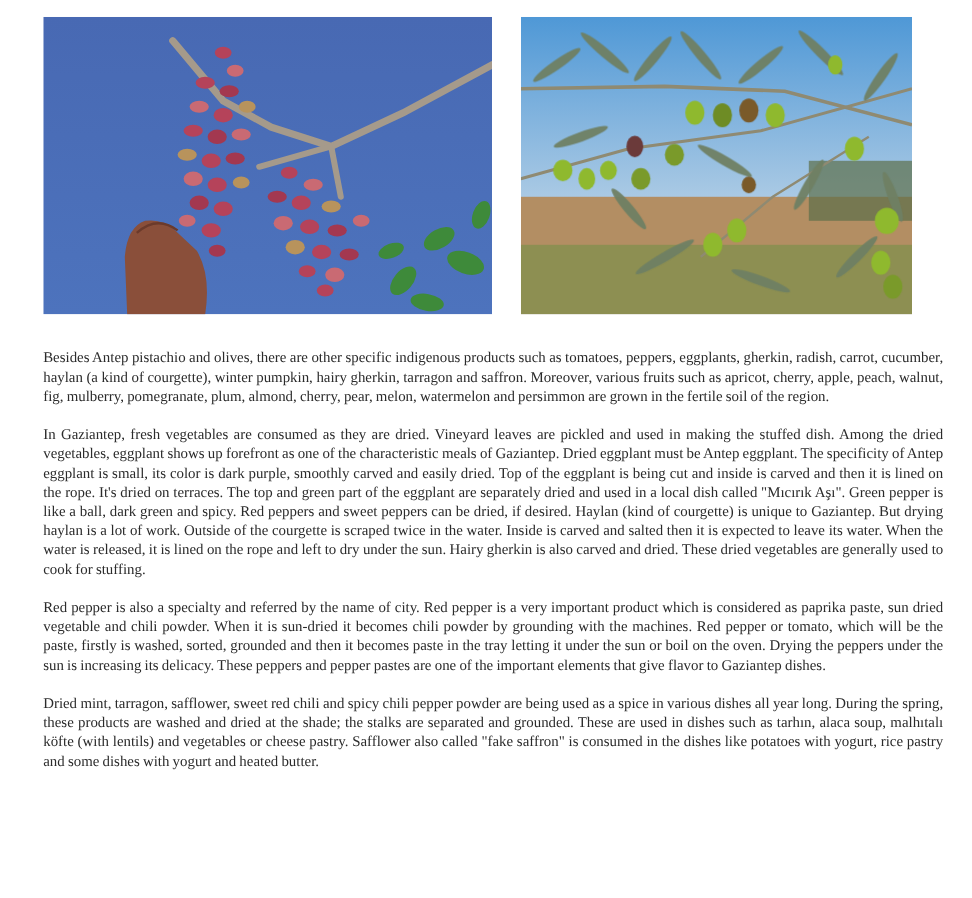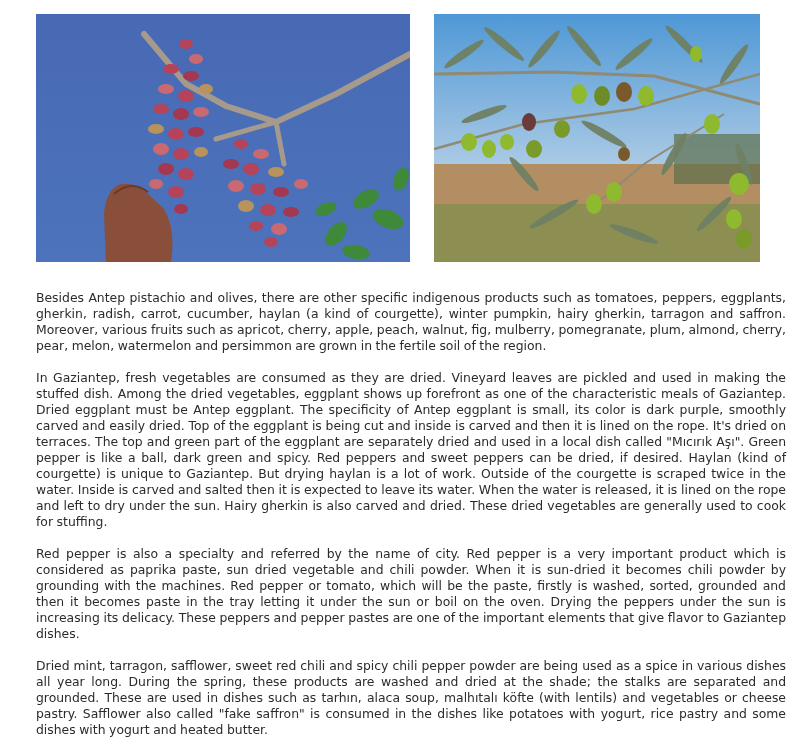--- a/index.html
+++ b/index.html
@@ -5,21 +5,21 @@
   html, body { margin: 0; padding: 0; background: #ffffff; }
   body { width: 810px; height: 748px; position: relative; overflow: hidden;
          font-family: "DejaVu Sans", sans-serif; color: #2b2b2b; }
   .photos { position: absolute; left: 36px; top: 14px; width: 724px; height: 248px; }
   .photo { position: absolute; top: 0; height: 248px; overflow: hidden; }
   .photo svg { display: block; width: 100%; height: 100%; }
   #photo-pistachio { left: 0; width: 374px; }
   #photo-olive { left: 398px; width: 326px; }
   .article { position: absolute; left: 36px; top: 290px; width: 750px; }
   .article p { margin: 0 0 16px 0; font-size: 12.4px; line-height: 16px;
-               text-align: justify; letter-spacing: 0; word-spacing: -0.4px; }
+               text-align: justify; letter-spacing: 0; word-spacing: -0.4px; font-family: Liberation Serif, serif; }
 </style>
 </head>
 <body>
 
 <div class="photos">
   <div class="photo" id="photo-pistachio">
     <svg viewBox="0 0 374 248" preserveAspectRatio="none">
       <defs>
         <linearGradient id="skyP" x1="0" y1="0" x2="0" y2="1">
           <stop offset="0" stop-color="#4869b3"></stop>

